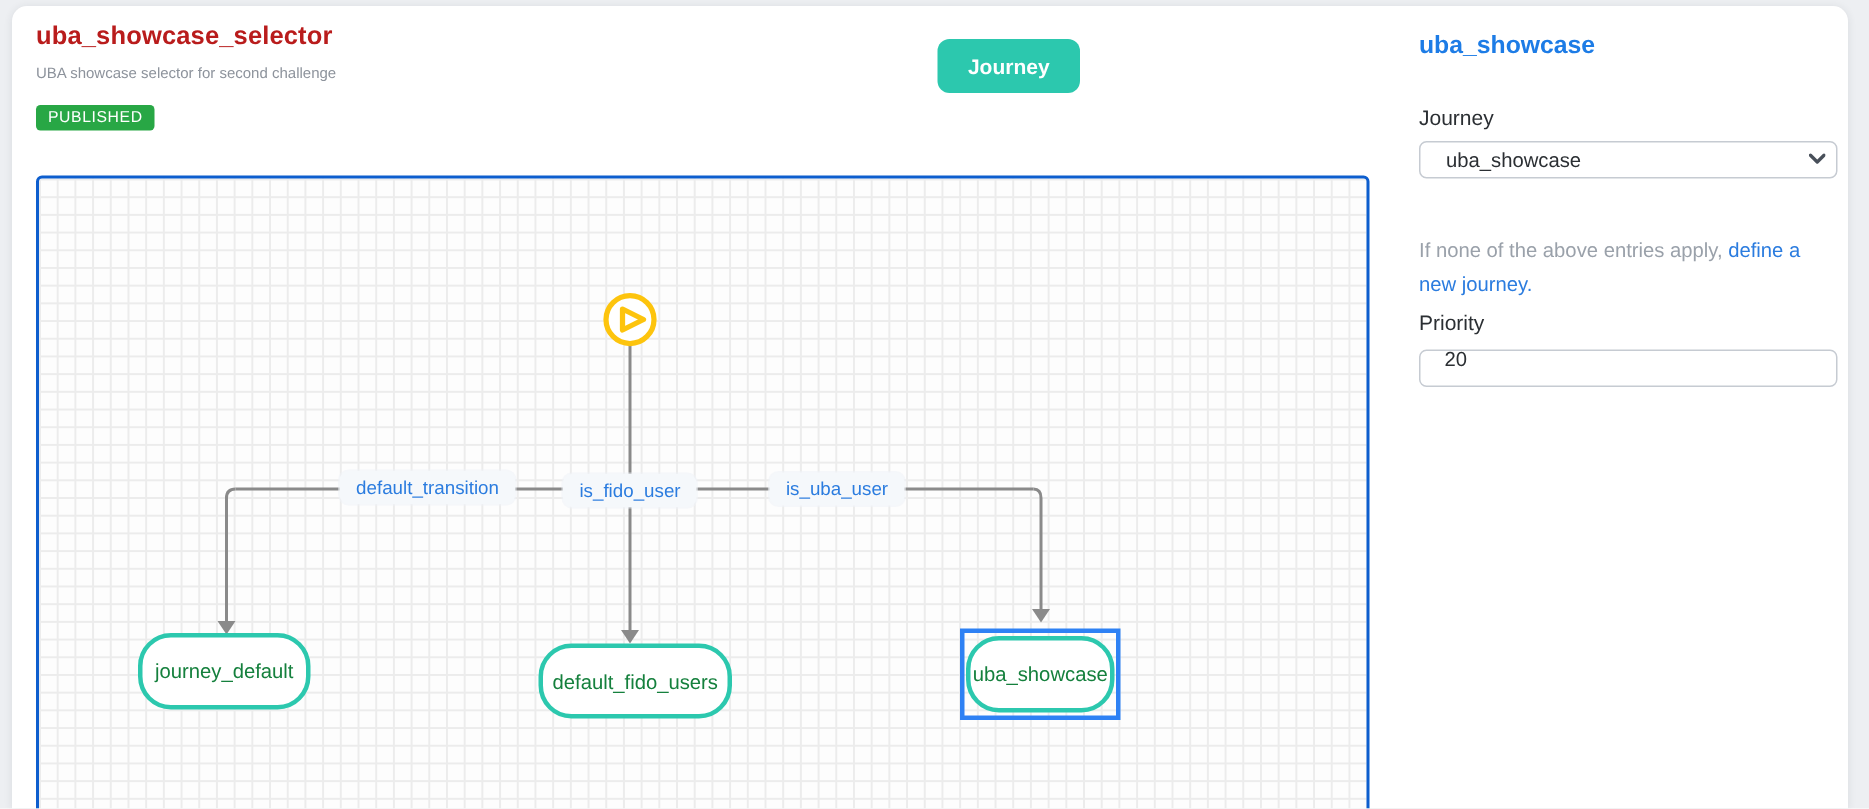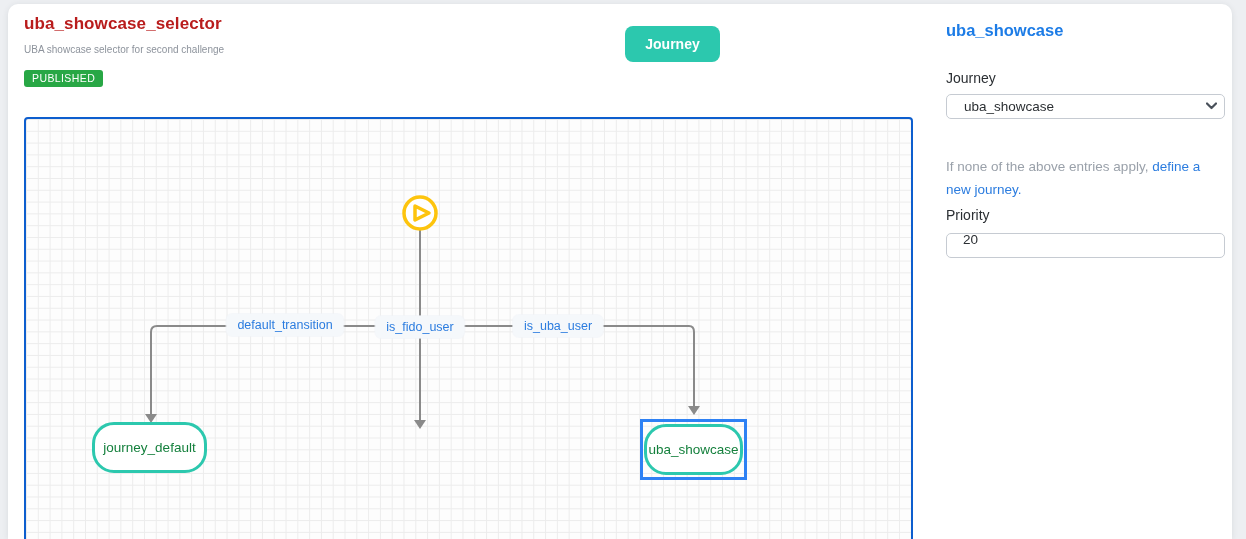--- a/index.html
+++ b/index.html
@@ -119,20 +119,21 @@
         <circle cx="394" cy="94" r="16" fill="#ffffff" stroke="#fdc40d" stroke-width="3.5"></circle>
         <path d="M389,87 L403,94 L389,101 Z" fill="#ffffff" stroke="#fdc40d" stroke-width="3.5" stroke-linejoin="round"></path>
       </g>
     </svg>
 
     <div class="edge-label" style="left:259px;top:206px;">default_transition</div>
     <div class="edge-label" style="left:394px;top:208px;">is_fido_user</div>
     <div class="edge-label" style="left:532px;top:207px;">is_uba_user</div>
 
     <div class="node" style="left:66px;top:303px;width:115px;height:51px;">journey_default</div>
+    <div class="node" style="left:333px;top:310px;width:129px;height:50px;">default_fido_users</div>
 
     <div class="node-selection" style="left:614px;top:300px;width:107px;height:61px;">
       <div class="node">uba_showcase</div>
     </div>
 
   </div>
 
   <div class="right-panel">
     <div class="panel-title">uba_showcase</div>
 

